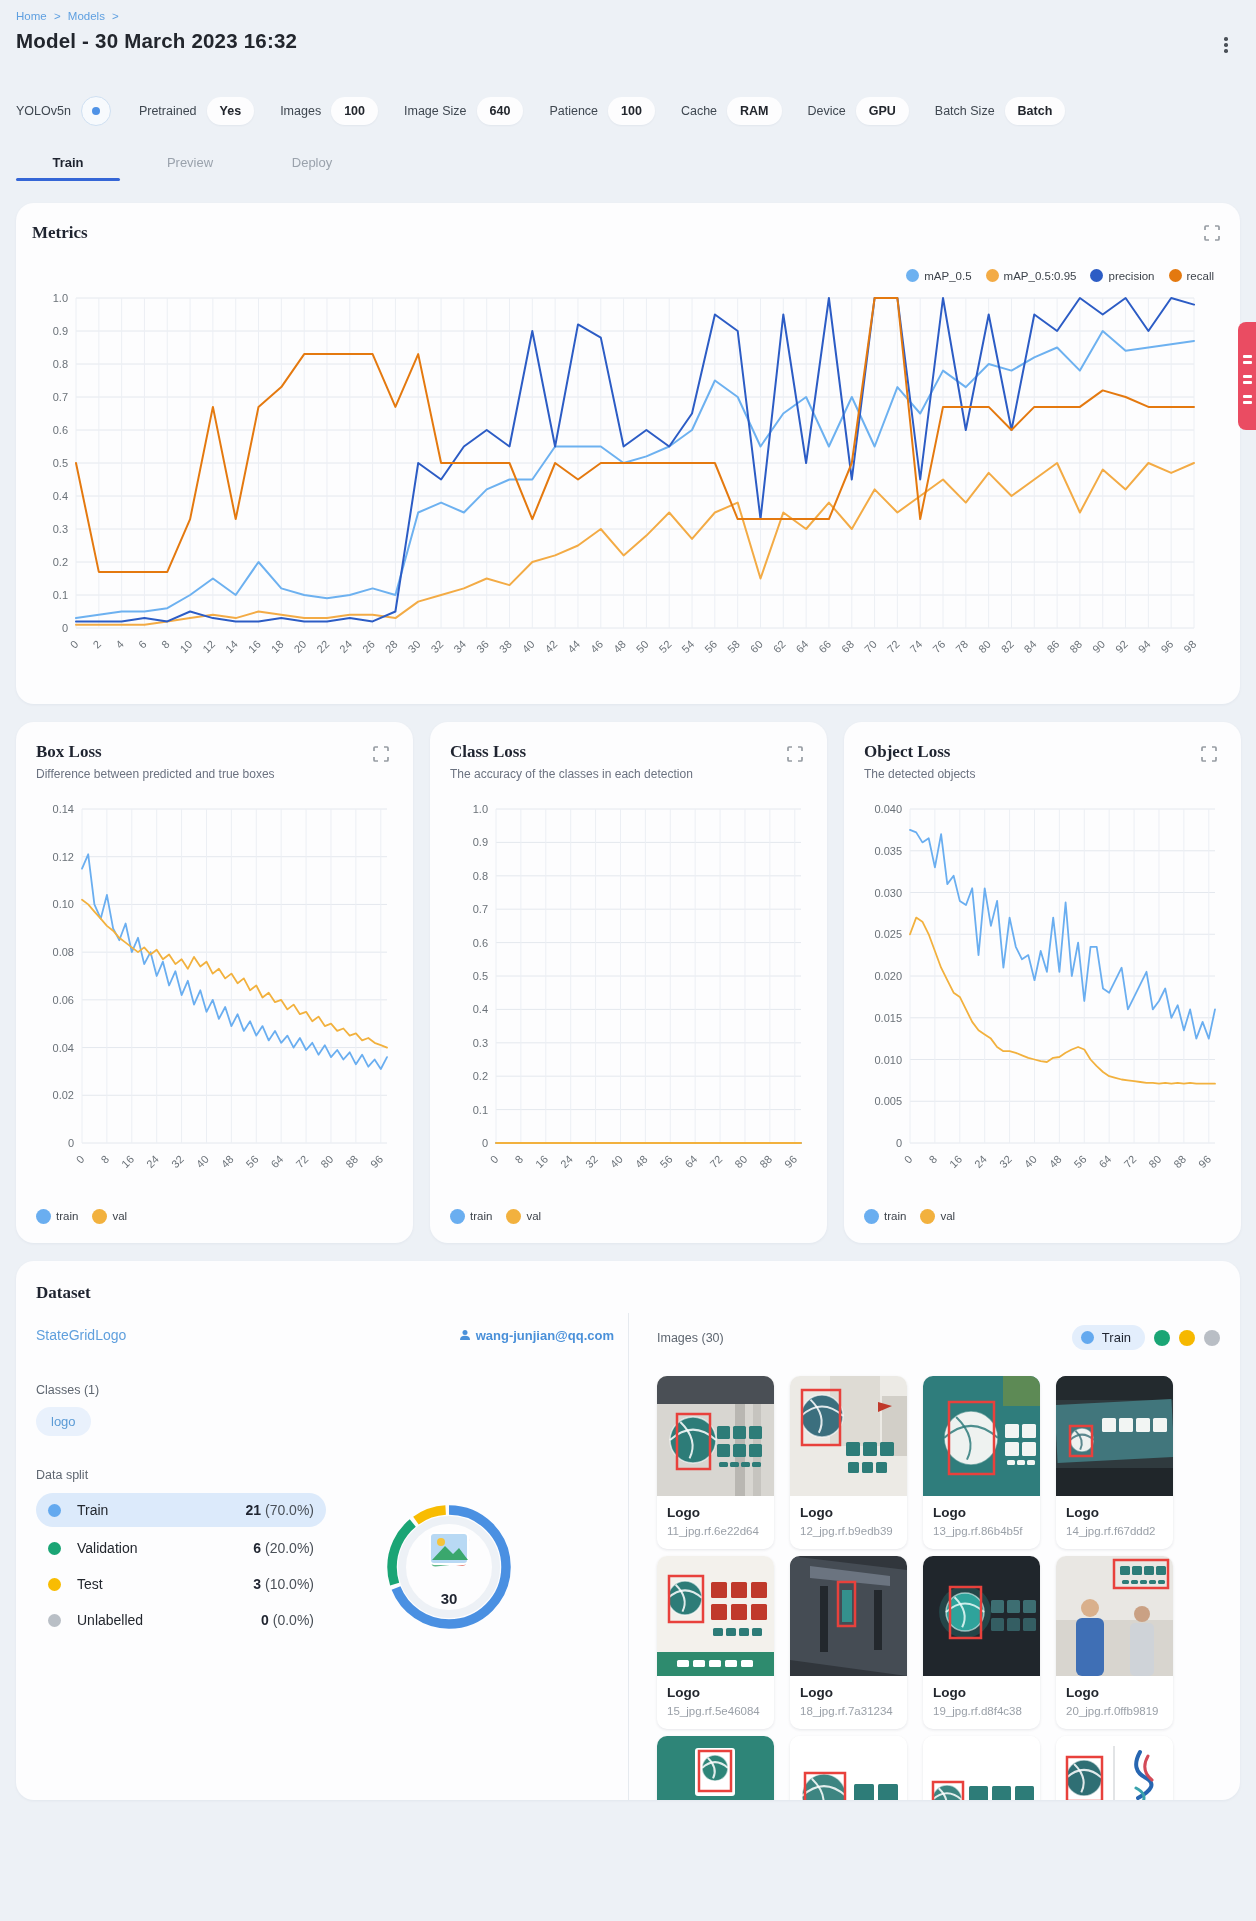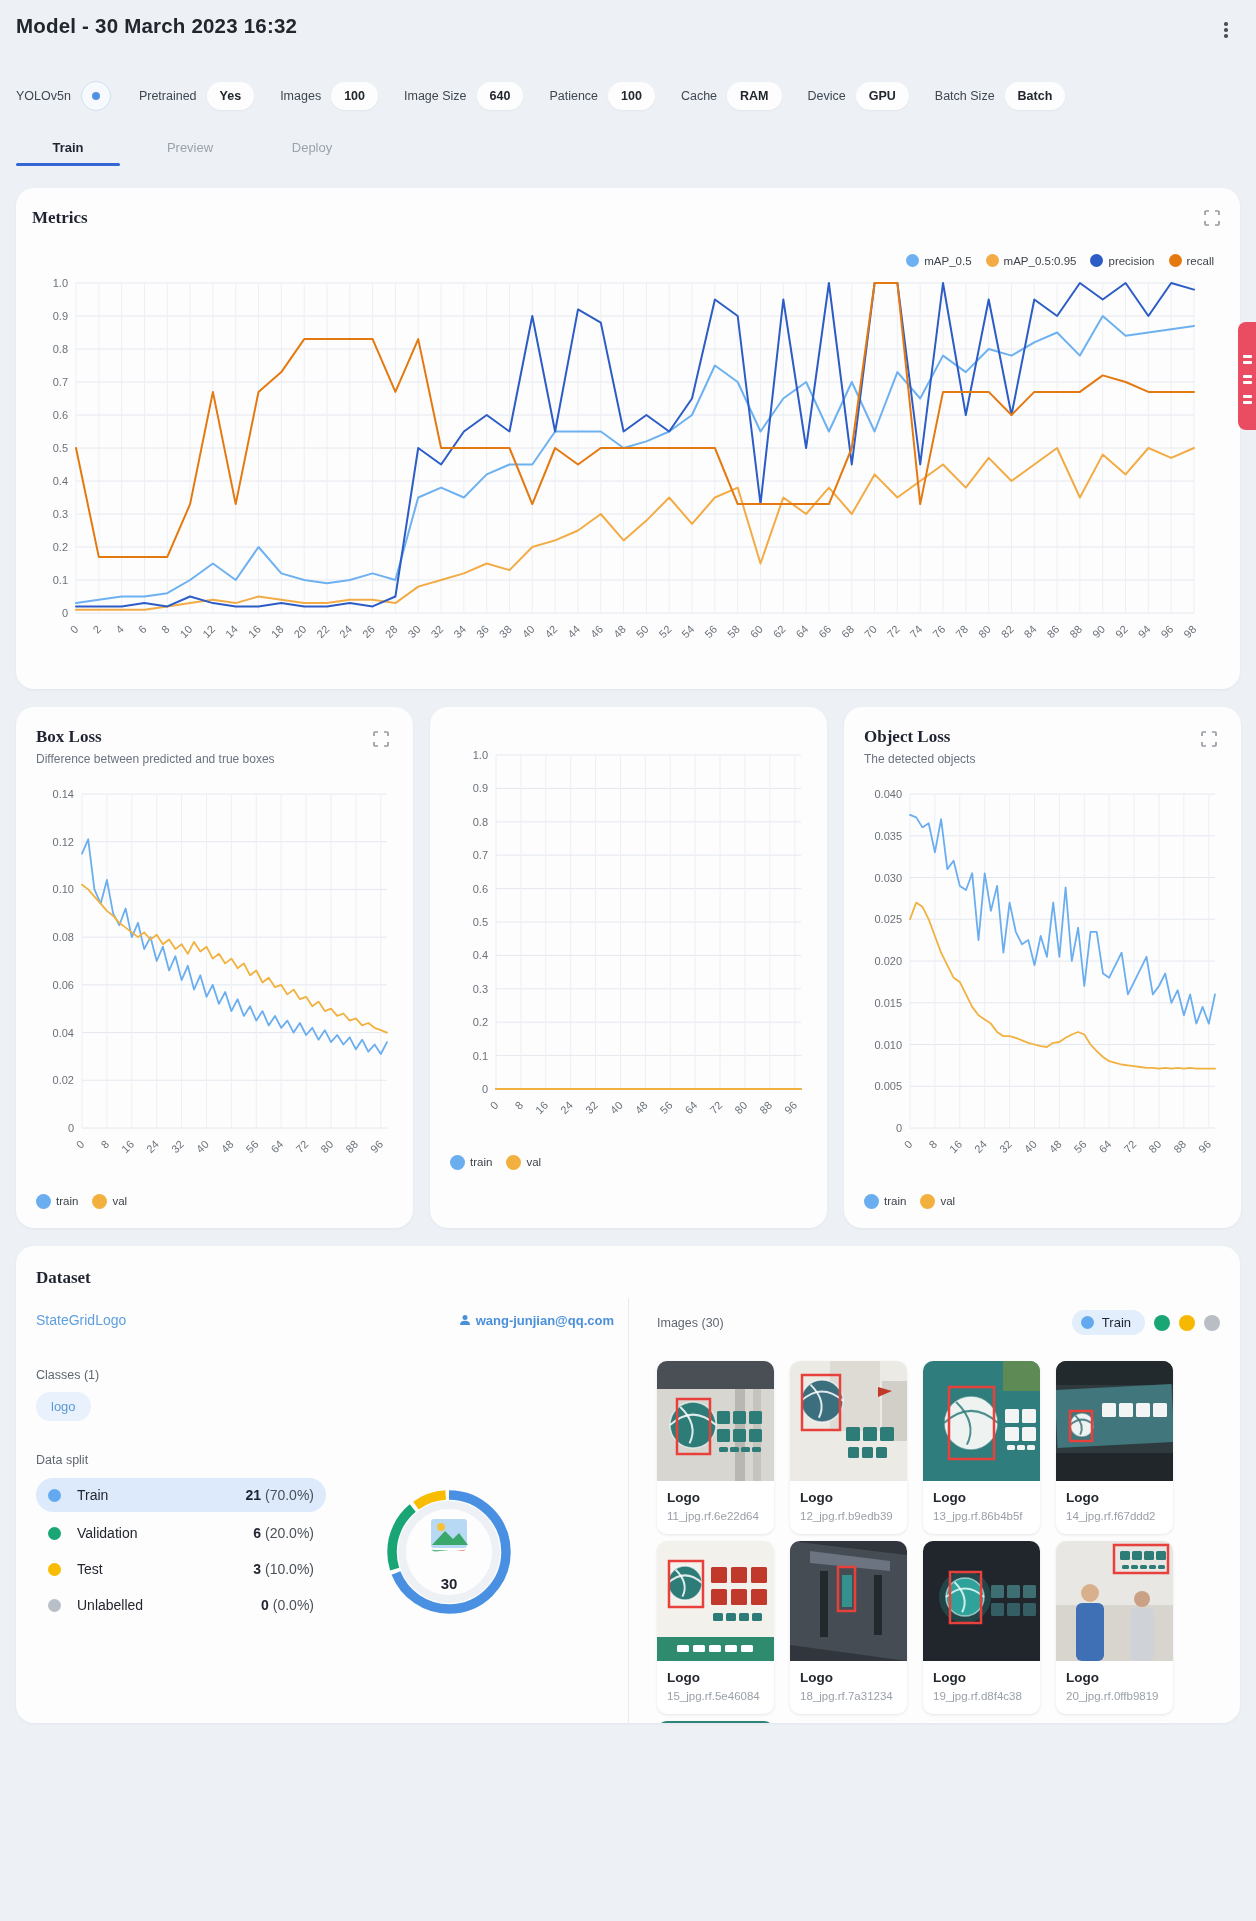--- a/index.html
+++ b/index.html
@@ -41,21 +41,21 @@
   .leg-item { display:flex; align-items:center; gap:5px; cursor:pointer; }
   .leg-dot { width:13px; height:13px; border-radius:50%; }
   .leg-label { font-size:11.5px; color:#3d434b;text-align:center; }
 
   .loss-row { display:flex; gap:17px; margin:18px 16px 0 16px; }
   .loss-card { flex:1; padding:20px 20px 14px 20px; position:relative; }
   .loss-card .chart-wrap { margin-top:20px; }
   .loss-legend { display:flex; align-items:center; gap:14px; margin-top:2px; height:26px; }
 
   
-  .dataset-card { margin:18px 16px 0 16px; height:477px; overflow:hidden; padding:22px 20px 0 20px; }
+  .dataset-card { margin:18px 16px 0 16px; height:539px; overflow:hidden; padding:22px 20px 0 20px; }
   .ds-body { display:flex; margin-top:0; }
   .ds-left { width:592px; flex:none; }
   .ds-divider { width:1px; background:#e6eaef; margin:10px 14px 30px 0; }
   .ds-right { flex:1; }
   .ds-top-row { display:flex; justify-content:space-between; align-items:center; margin-top:24px; padding-right:14px; }
   .ds-link { font-size:14px; color:#5f9fdd; text-decoration:none; cursor:pointer; }
   .ds-email { font-size:13px; font-weight:bold; color:#4a90d9; display:flex; align-items:center; gap:5px; cursor:pointer; }
   .ds-label { font-size:12.5px; color:#5f6771; }
   .classes-label { margin-top:40px; }
   .logo-chip { display:inline-block; margin-top:10px; background:#e9f1fc; color:#5b9bd5; font-size:13px; padding:7px 15px; border-radius:16px; cursor:pointer; }
@@ -88,20 +88,26 @@
   .feedback-tab i { display:block; width:9px; height:3px; background:#fff; border-radius:1px; box-shadow:0 6px 0 #fff; }
 
   svg text { font-family:"Liberation Sans", sans-serif; }
 </style>
 </head>
 <body>
 
 <div class="page">
 
   <div class="topbar">
+    <div class="breadcrumb">
+      <a>Home</a>
+      <span class="sep">&gt;</span>
+      <a>Models</a>
+      <span class="sep">&gt;</span>
+    </div>
     <div class="title-row">
       <h1>Model - 30 March 2023 16:32</h1>
       <div class="kebab">
           <i></i>
           <i></i>
           <i></i>
         </div>
     </div>
     <div class="chips" id="chips-row">
         <div class="chip-label">YOLOv5n</div>
@@ -345,20 +351,27 @@
             <div class="leg-dot" style="width: 15px; height: 15px; background: rgb(106, 174, 240);"></div>
             <div class="leg-label">train</div>
           </div>
           <div class="leg-item">
             <div class="leg-dot" style="width: 15px; height: 15px; background: rgb(242, 177, 62);"></div>
             <div class="leg-label">val</div>
           </div>
         </div>
       </div>
       <div class="card loss-card">
+        <div class="card-head">
+          <div class="card-title">Class Loss</div>
+          <div class="card-sub">The accuracy of the classes in each detection</div>
+          <div class="fs-btn"><svg width="20" height="20" viewBox="0 0 20 20">
+              <path d="M3 7 V4 Q3 3 4 3 H7 M13 3 H16 Q17 3 17 4 V7 M17 13 V16 Q17 17 16 17 H13 M7 17 H4 Q3 17 3 16 V13" fill="none" stroke="#969ca3" stroke-width="1.7"></path>
+            </svg></div>
+        </div>
         <div class="chart-wrap"><svg width="357" height="396" viewBox="0 0 357 396">
             <line x1="46" y1="8" x2="351" y2="8" stroke="#e4e8ee" stroke-width="1"></line>
             <text x="38" y="12" text-anchor="end" font-size="11" fill="#6a7178">1.0</text>
             <line x1="46" y1="41.39999999999999" x2="351" y2="41.39999999999999" stroke="#e4e8ee" stroke-width="1"></line>
             <text x="38" y="45.39999999999999" text-anchor="end" font-size="11" fill="#6a7178">0.9</text>
             <line x1="46" y1="74.79999999999998" x2="351" y2="74.79999999999998" stroke="#e4e8ee" stroke-width="1"></line>
             <text x="38" y="78.79999999999998" text-anchor="end" font-size="11" fill="#6a7178">0.8</text>
             <line x1="46" y1="108.20000000000002" x2="351" y2="108.20000000000002" stroke="#e4e8ee" stroke-width="1"></line>
             <text x="38" y="112.20000000000002" text-anchor="end" font-size="11" fill="#6a7178">0.7</text>
             <line x1="46" y1="141.6" x2="351" y2="141.6" stroke="#e4e8ee" stroke-width="1"></line>

